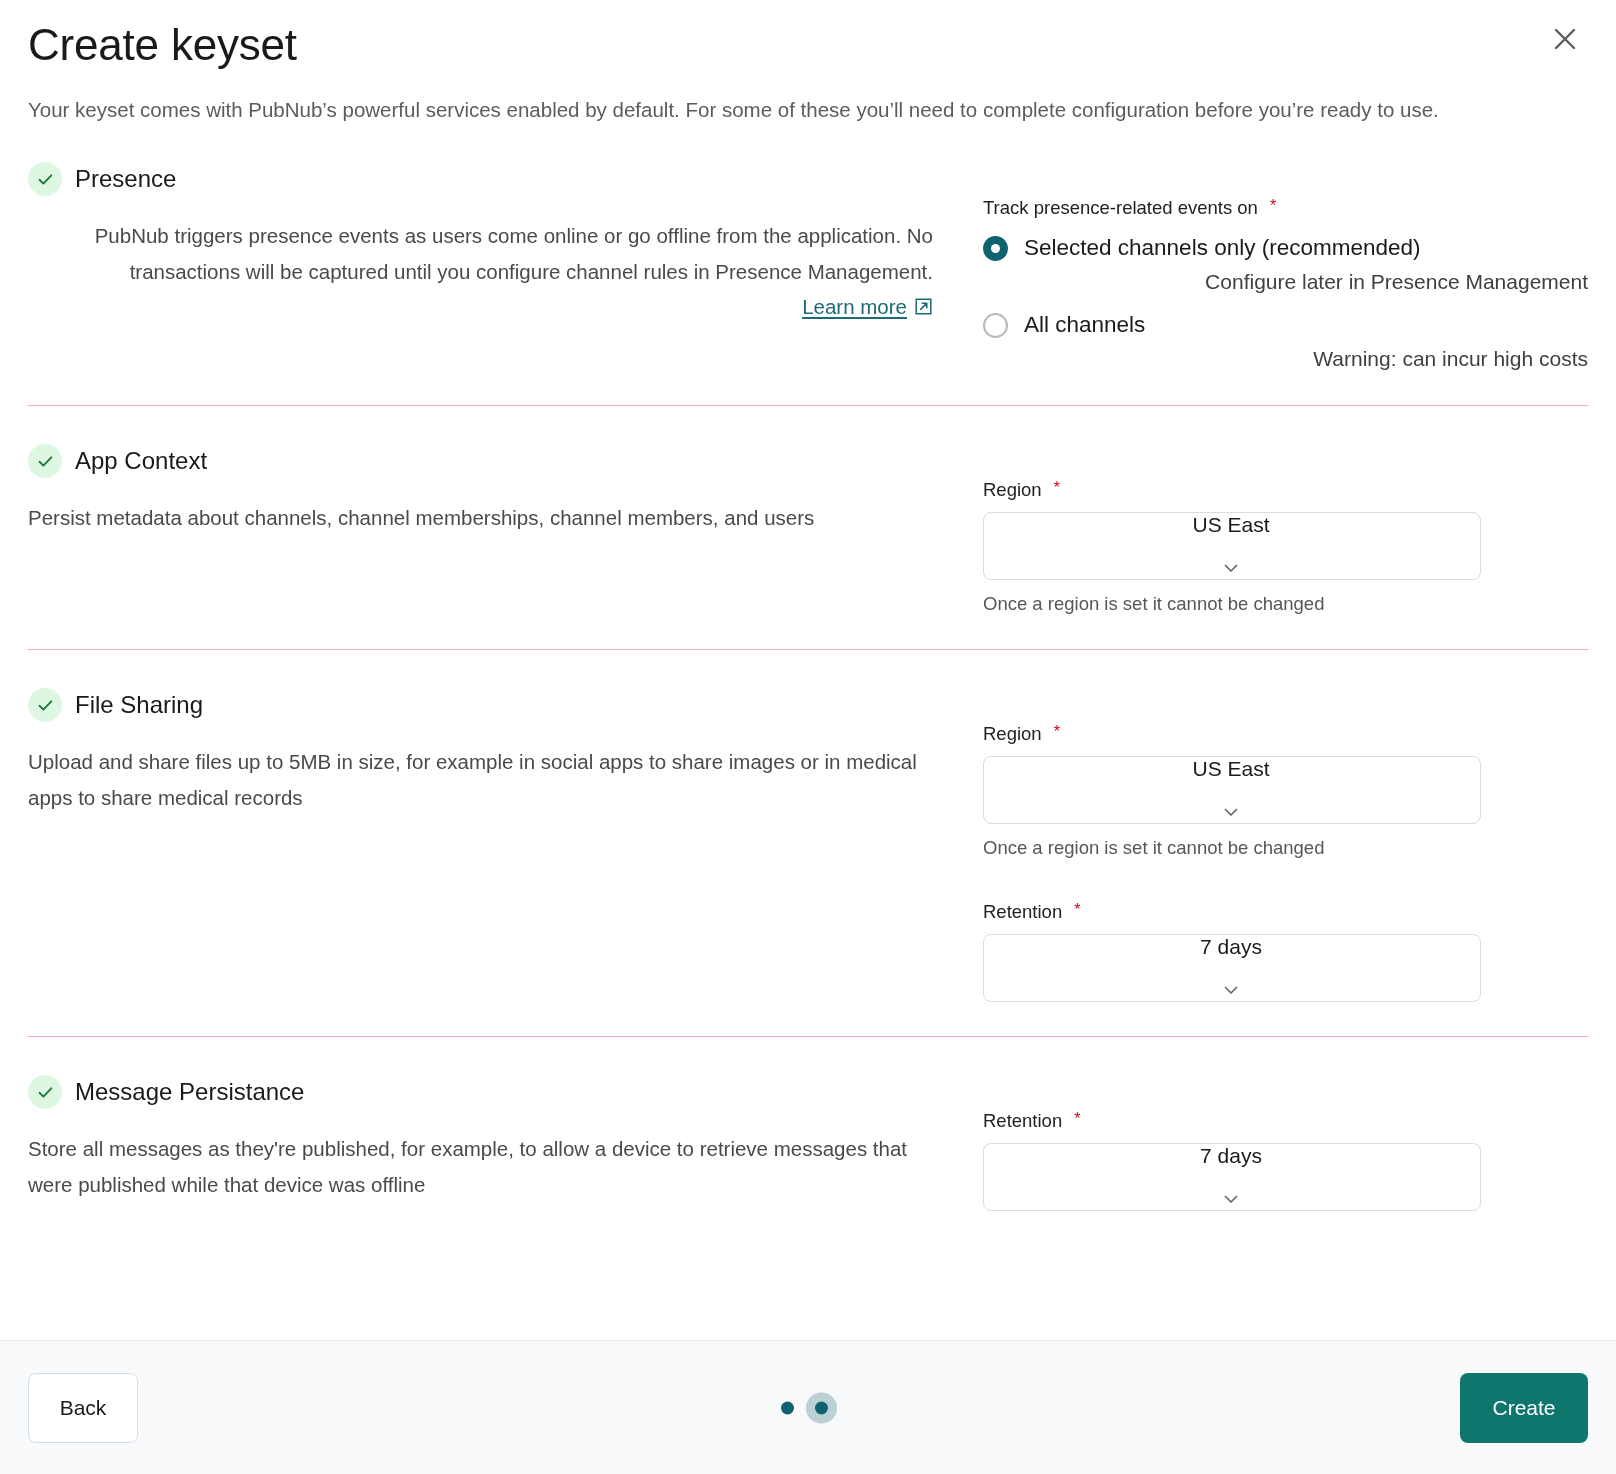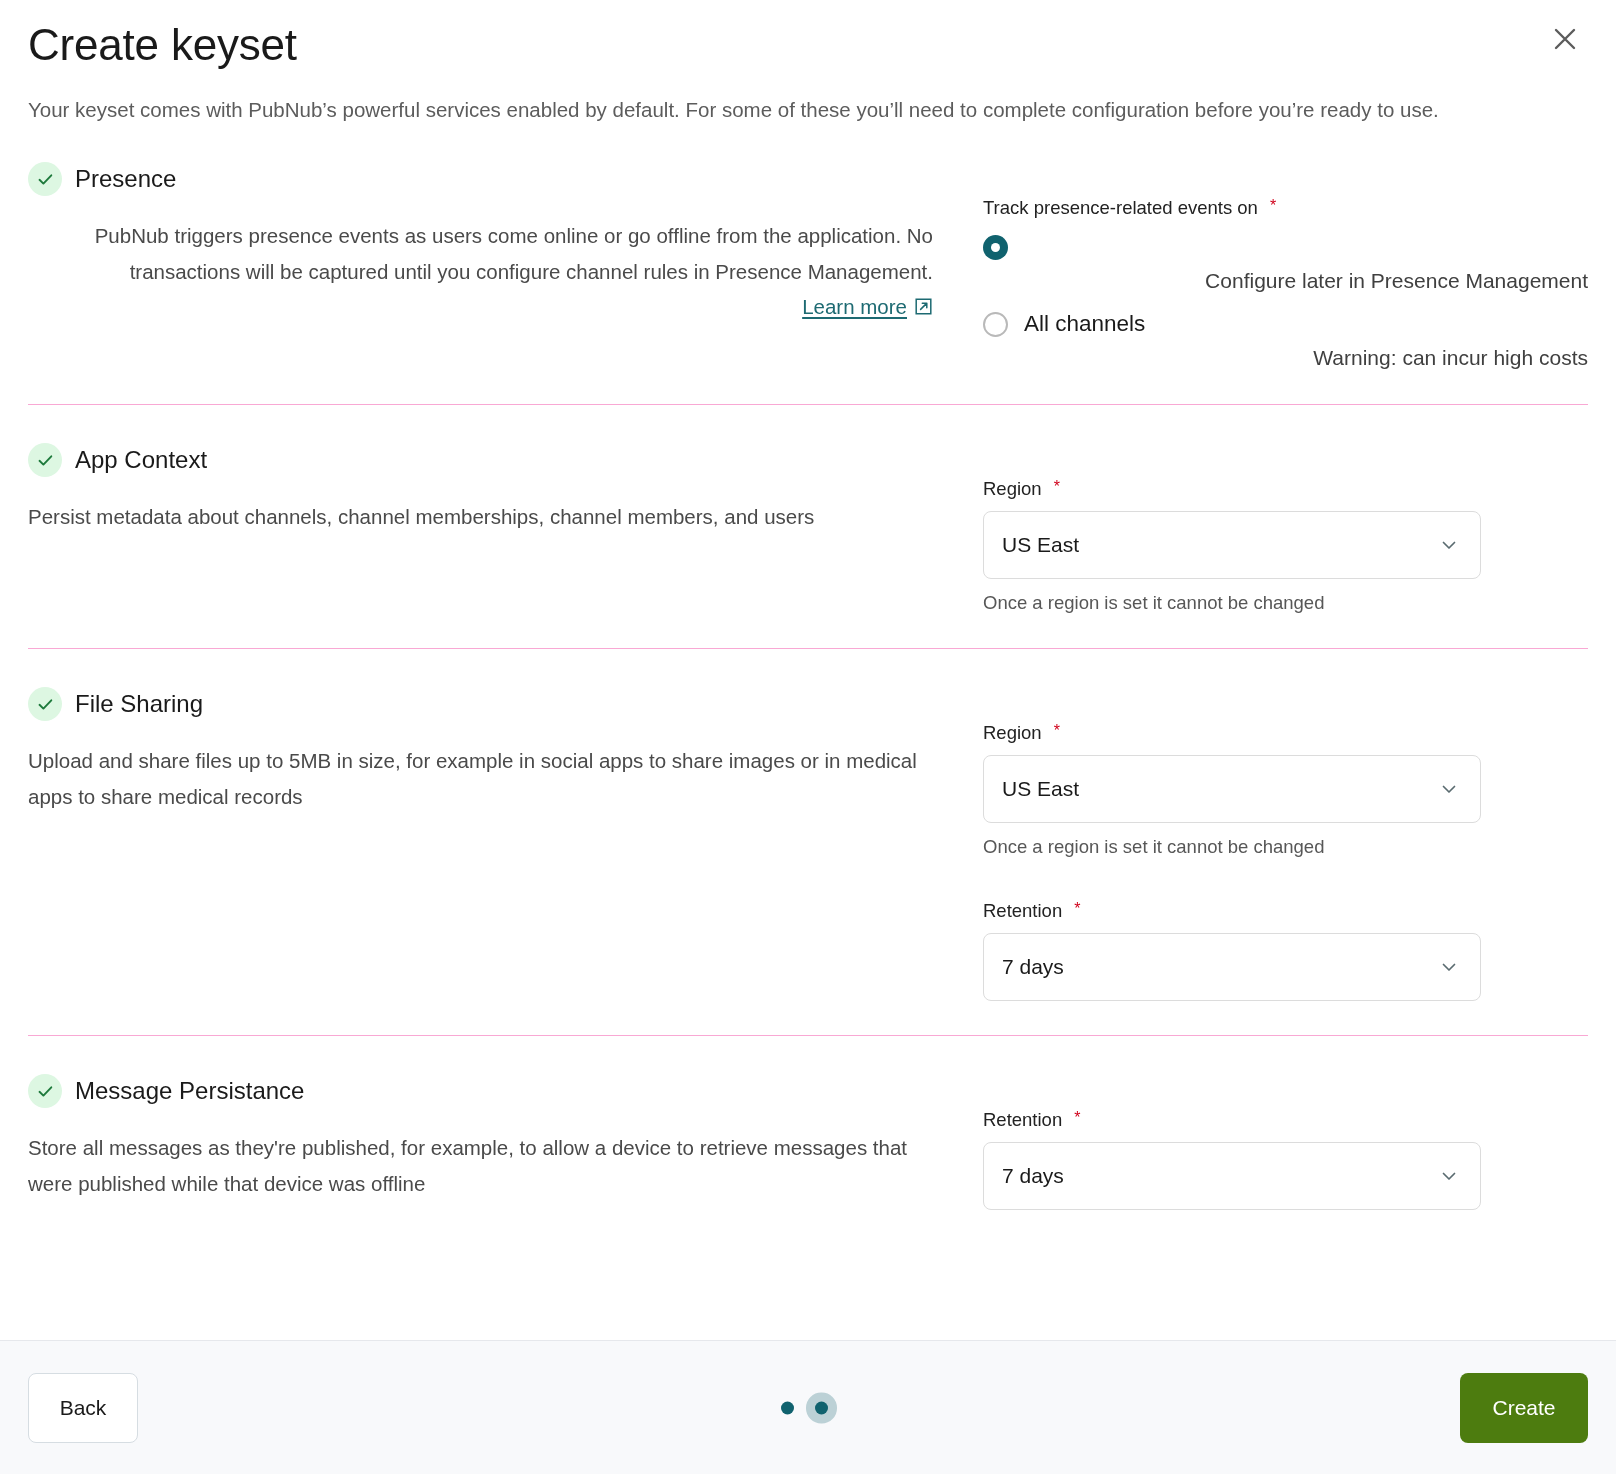--- a/index.html
+++ b/index.html
@@ -123,20 +123,21 @@
     border: 1px solid #dcdcdc;
     border-radius: 8px;
     background: #fff;
     display: flex;
     align-items: center;
     justify-content: space-between;
     padding: 0 20px 0 18px;
     cursor: pointer;
     font-size: 21px;
     color: #1a1a1a;
+    flex-direction: column;
   }
   .chevron { color: #5a6b70; display: flex; }
 
   .hint {
     font-size: 18.5px;
     color: #575757;
     margin-top: 13px;
   }
   .field-group + .field-group { margin-top: 42px; }
 
@@ -191,21 +192,21 @@
     color: #1a1a1a;
     cursor: pointer;
     padding: 0 26px;
     font-family: inherit;
   }
   .btn-create {
     min-width: 128px;
     height: 70px;
     border: none;
     border-radius: 8px;
-    background: #4d7c0f;
+    background: #0f766e;
     color: #ffffff;
     font-size: 21px;
     cursor: pointer;
     padding: 0 28px;
     font-family: inherit;
   }
   .dots {
     position: absolute;
     left: 50%;
     top: 50%;
@@ -262,20 +263,21 @@
       </div>
       <div class="section-right">
         <div class="field-label">
           <span>Track presence-related events on</span>
           <span class="req">*</span>
         </div>
         <div class="radio-group">
           <div class="radio-item">
             <div class="radio-row">
               <span class="radio checked"></span>
+              <span class="radio-label">Selected channels only (recommended)</span>
             </div>
             <div class="radio-sub">Configure later in Presence Management</div>
           </div>
           <div class="radio-item">
             <div class="radio-row">
               <span class="radio"></span>
               <span class="radio-label">All channels</span>
             </div>
             <div class="radio-sub">Warning: can incur high costs</div>
           </div>

